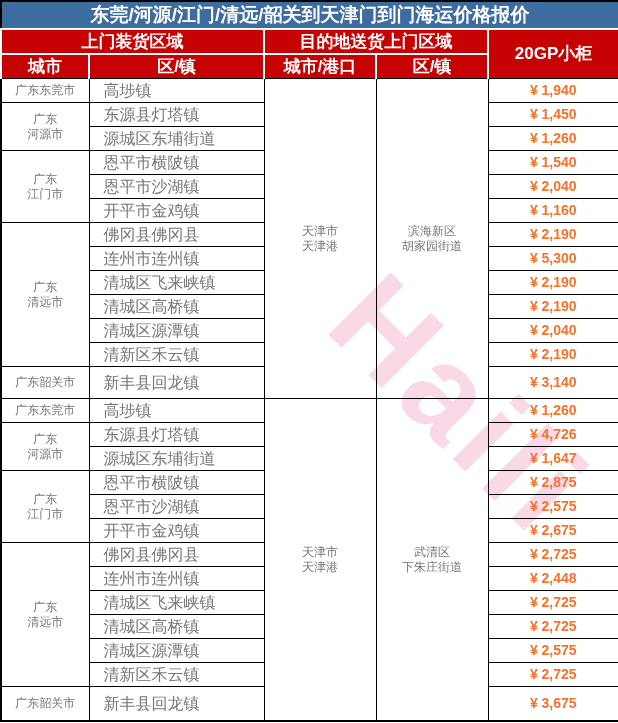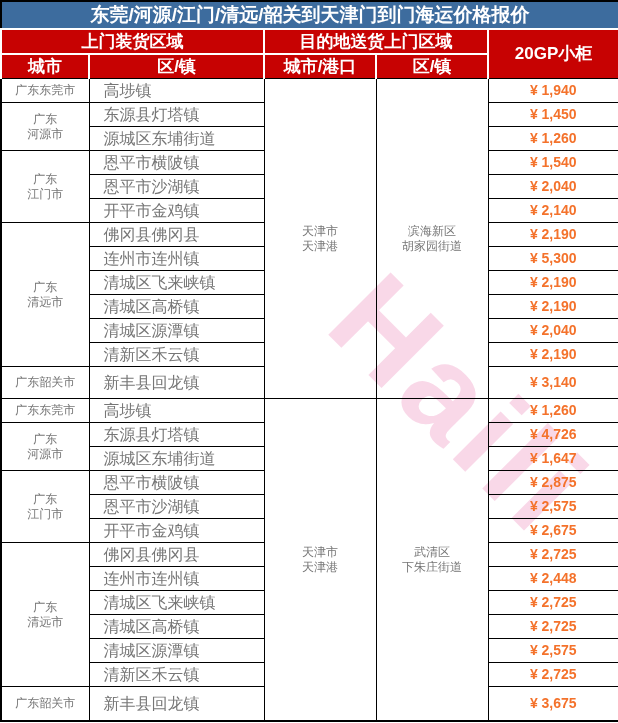--- a/index.html
+++ b/index.html
@@ -103,21 +103,21 @@
 江门市</td>
       <td class="dist">恩平市横陂镇</td>
       <td class="price">¥ 1,540</td>
     </tr>
     <tr class="body-row">
       <td class="dist">恩平市沙湖镇</td>
       <td class="price">¥ 2,040</td>
     </tr>
     <tr class="body-row">
       <td class="dist">开平市金鸡镇</td>
-      <td class="price">¥ 2,140</td>
+      <td class="price">¥ 1,160</td>
     </tr>
     <tr class="body-row">
       <td class="city" rowspan="6">广东
 清远市</td>
       <td class="dist">佛冈县佛冈县</td>
       <td class="price">¥ 2,190</td>
     </tr>
     <tr class="body-row">
       <td class="dist">连州市连州镇</td>
       <td class="price">¥ 5,300</td>

